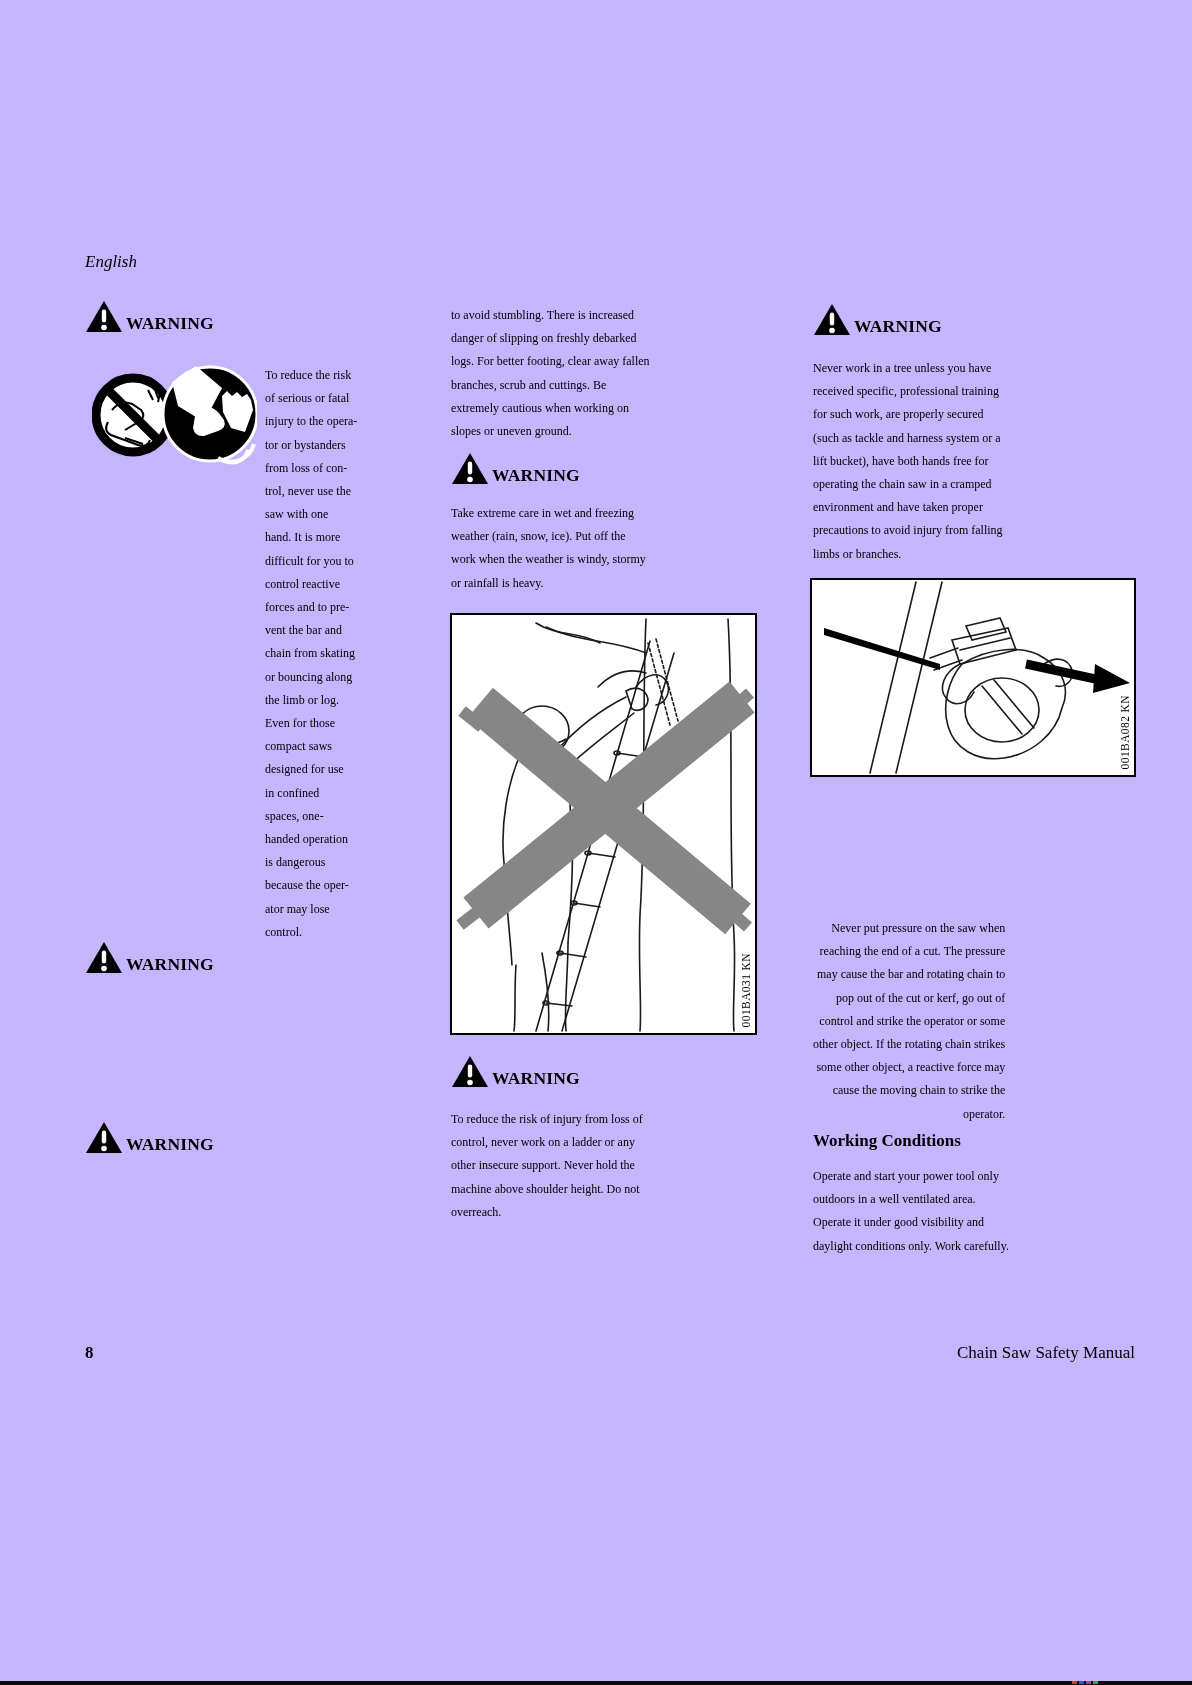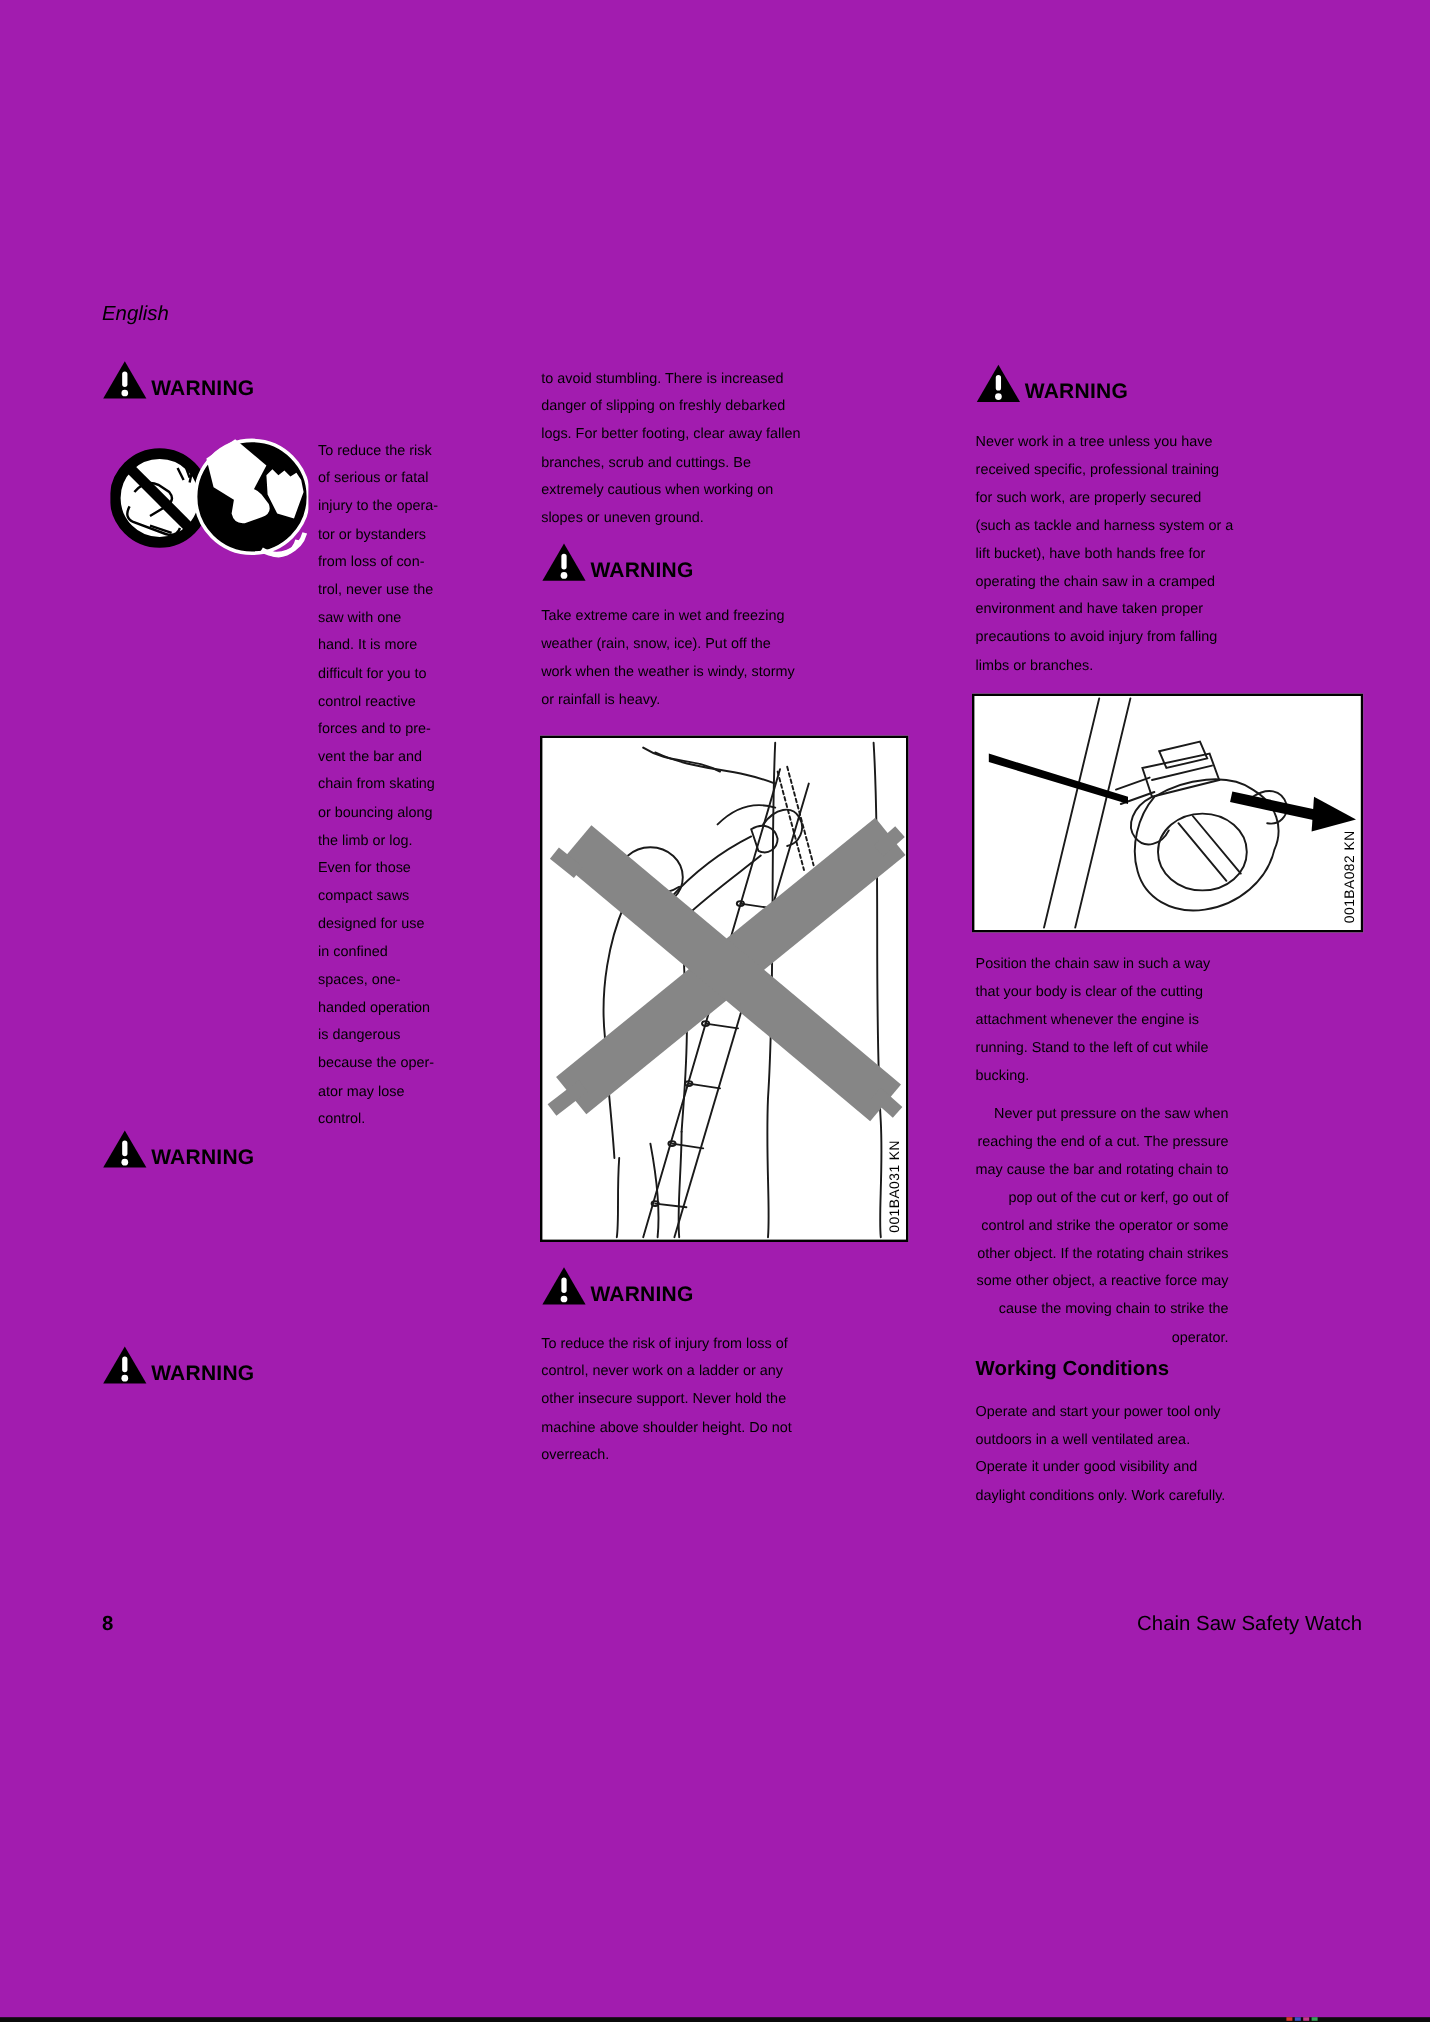--- a/index.html
+++ b/index.html
@@ -1,18 +1,18 @@
 <!DOCTYPE html>
 <html><head>
 <meta charset="utf-8">
 <style>
   html,body{margin:0;padding:0;background:#ffffff;}
   .page{
-    position:relative;width:1192px;height:1685px;background:#a21caf;
-    font-family:Liberation Sans, sans-serif;color:#000;overflow:hidden;
+    position:relative;width:1192px;height:1685px;background:#c4b5fd;
+    font-family:Liberation Serif, serif;color:#000;overflow:hidden;
   }
   .lang{position:absolute;font-style:italic;font-size:17px;line-height:1;}
   .para{position:absolute;font-size:12px;line-height:23.2px;white-space:pre;color:#000;}
   .warnhead{position:absolute;display:flex;align-items:flex-end;}
   .warnhead .wlabel{font-weight:bold;font-size:17.5px;line-height:1;margin-left:3px;margin-bottom:1px;letter-spacing:.2px;}
   .subhead{position:absolute;font-weight:bold;font-size:17px;line-height:1.2;white-space:pre;}
   .figbox{position:absolute;border:2px solid #000;background:#fff;box-sizing:border-box;}
   .figlabel{
     position:absolute;right:3px;bottom:6px;font-size:11.5px;letter-spacing:.4px;
     writing-mode:vertical-rl;transform:rotate(180deg);color:#000;
@@ -263,45 +263,40 @@
       <polygon points="12,48 128,84 128,90 12,55" fill="#000"></polygon>
 
       <g>
         <path d="M214,84 L288,100" stroke="#000" stroke-width="9"></path>
         <polygon points="283,84 318,103 281,113" fill="#000"></polygon>
       </g>
     </svg>
     <span class="figlabel">001BA082 KN</span>
   </div>
 
-  <div class="para" style="left:813px;top:792px;">Position the chain saw in such a way
-that your body is clear of the cutting
-attachment whenever the engine is
-running. Stand to the left of cut while
-bucking.</div>
 
   <div class="para" style="left:813px;top:917px;text-align:right;">Never put pressure on the saw when
 reaching the end of a cut. The pressure
 may cause the bar and rotating chain to
 pop out of the cut or kerf, go out of
 control and strike the operator or some
 other object. If the rotating chain strikes
 some other object, a reactive force may
 cause the moving chain to strike the
 operator.</div>
 
   <div class="subhead" style="left:813px;top:1131px;">Working Conditions</div>
 
   <div class="para" style="left:813px;top:1165px;">Operate and start your power tool only
 outdoors in a well ventilated area.
 Operate it under good visibility and
 daylight conditions only. Work carefully.</div>
 
   <div class="footer-num" style="left:85px;top:1344px;">8</div>
-  <div class="footer-title" style="right:57px;top:1344px;">Chain Saw Safety Watch</div>
+  <div class="footer-title" style="right:57px;top:1344px;">Chain Saw Safety Manual</div>
 
   <div class="printbar"></div>
   <span class="regmark" style="left:1072px;background:#d93a2b;"></span>
   <span class="regmark" style="left:1079px;background:#3a55c4;"></span>
   <span class="regmark" style="left:1086px;background:#c43a8c;"></span>
   <span class="regmark" style="left:1093px;background:#3aa05a;"></span>
 
 </div>
 
 </body></html>

